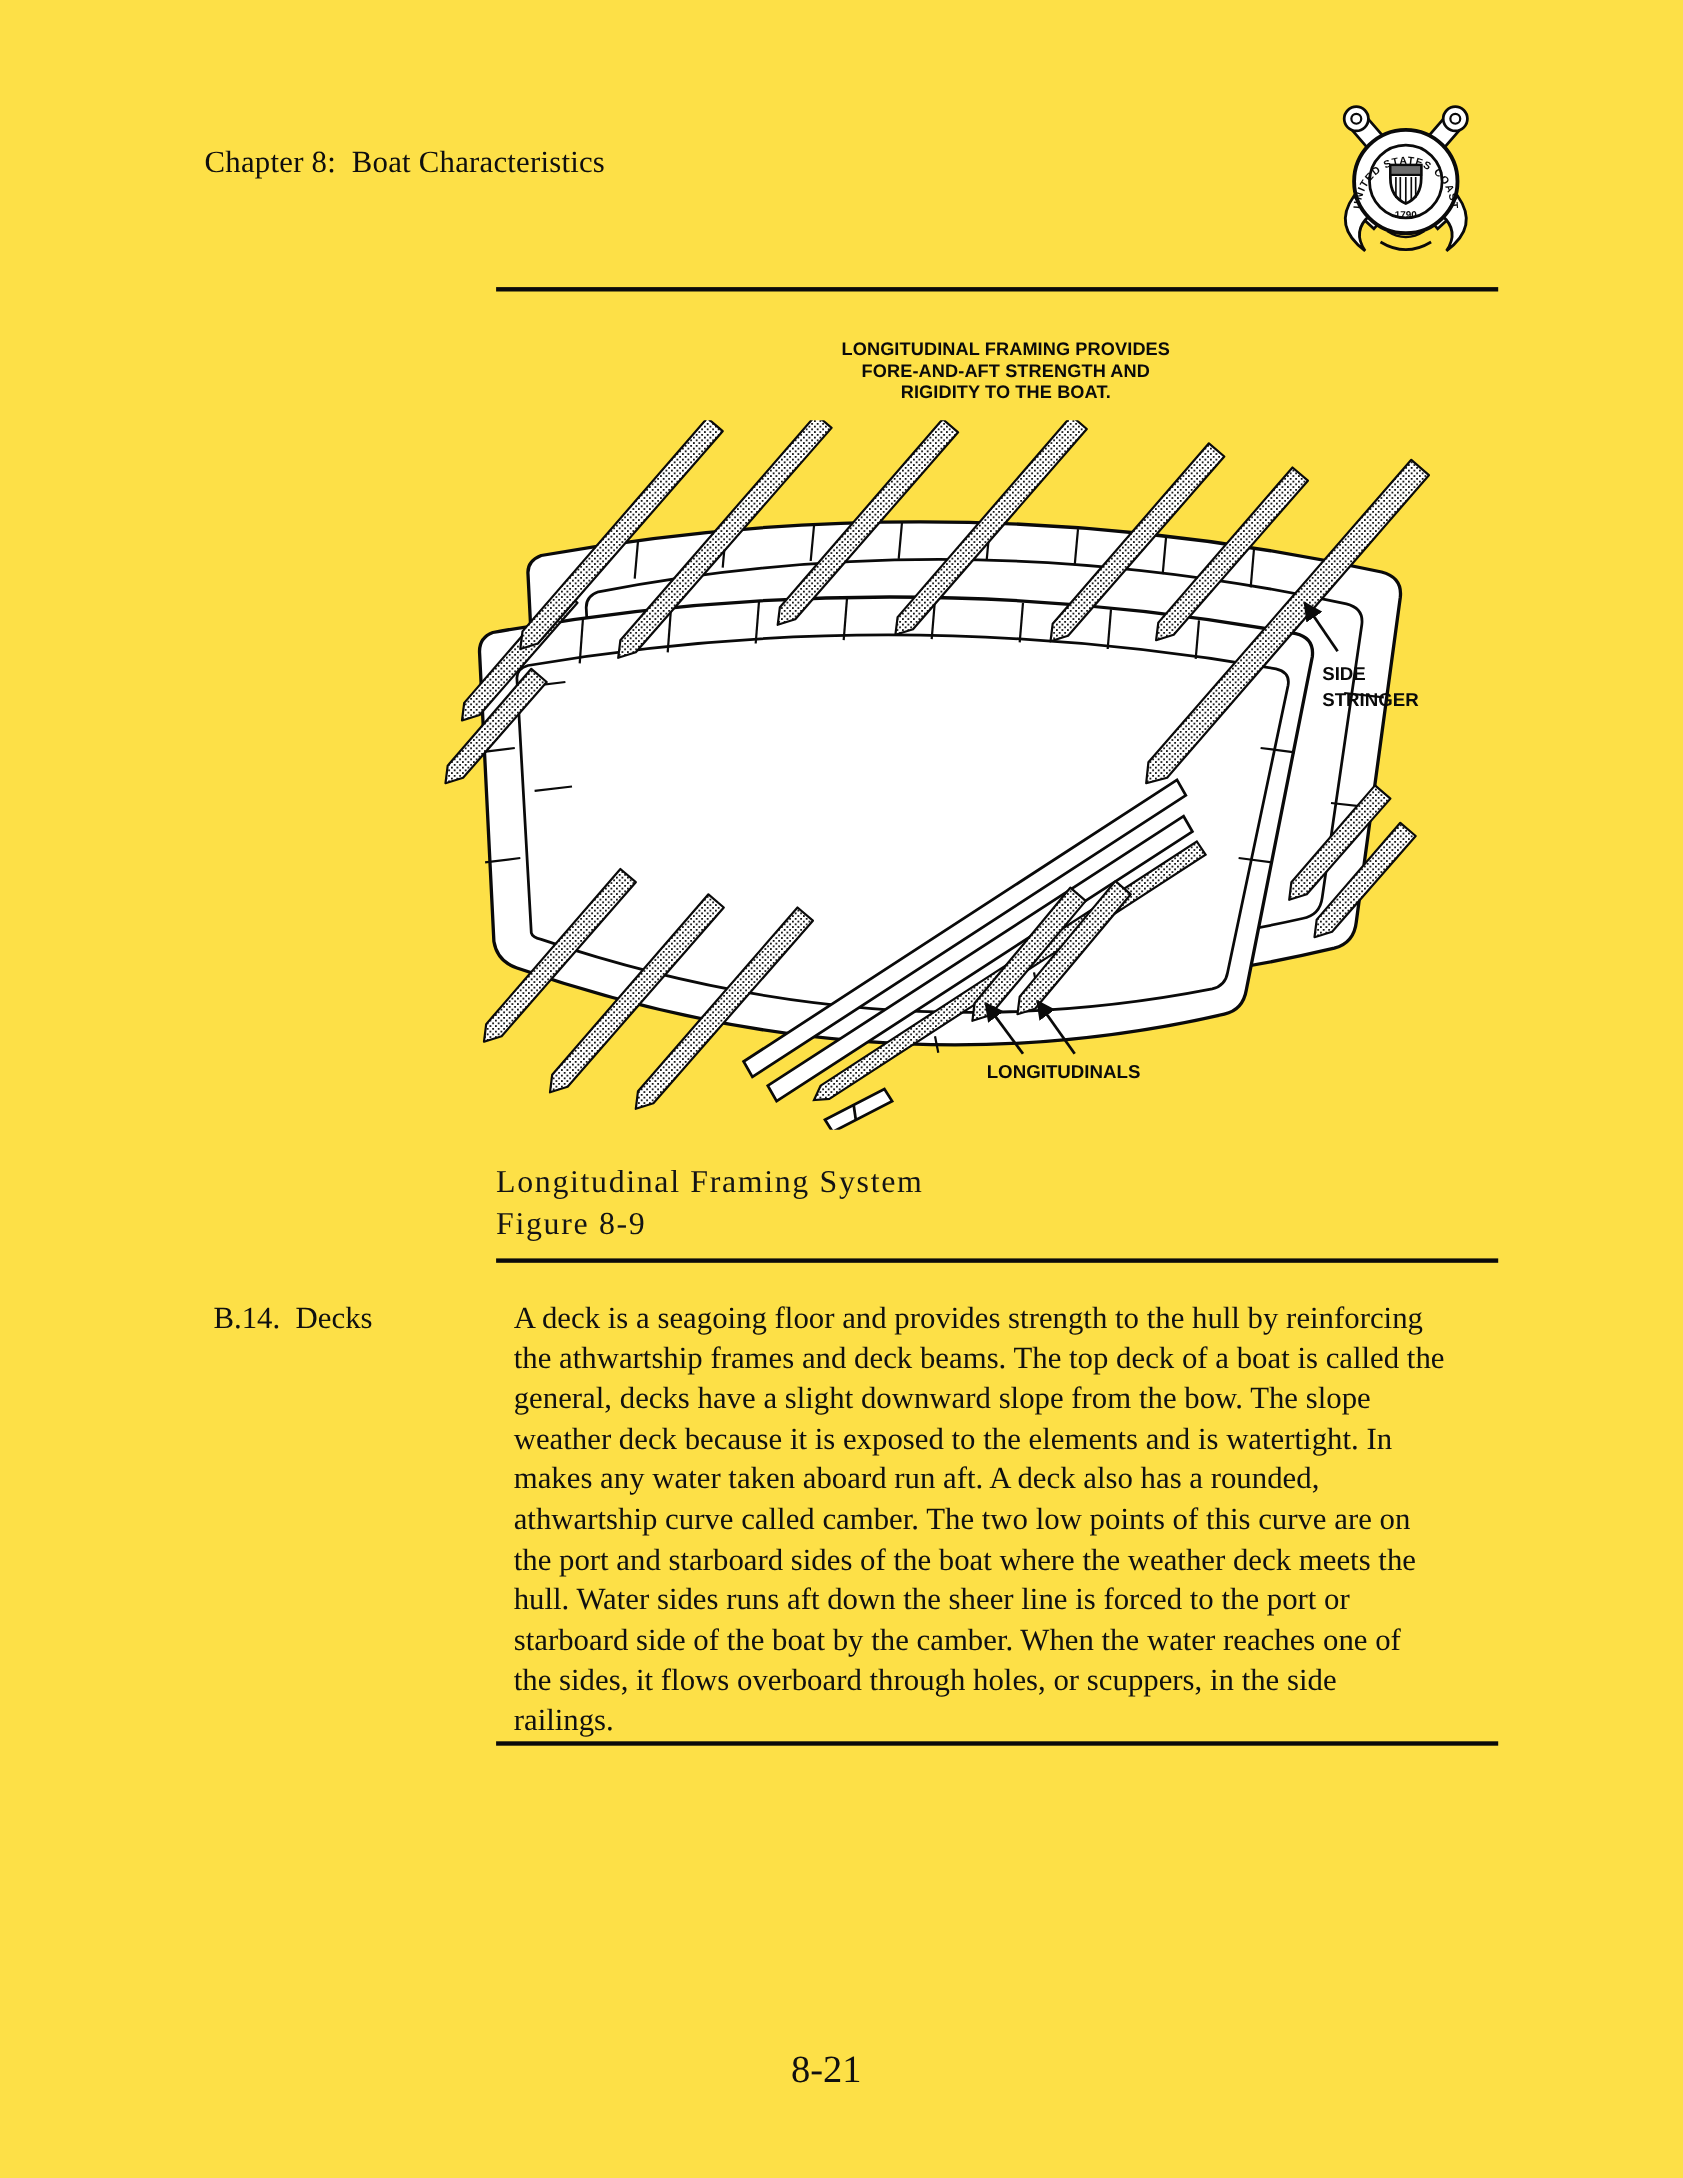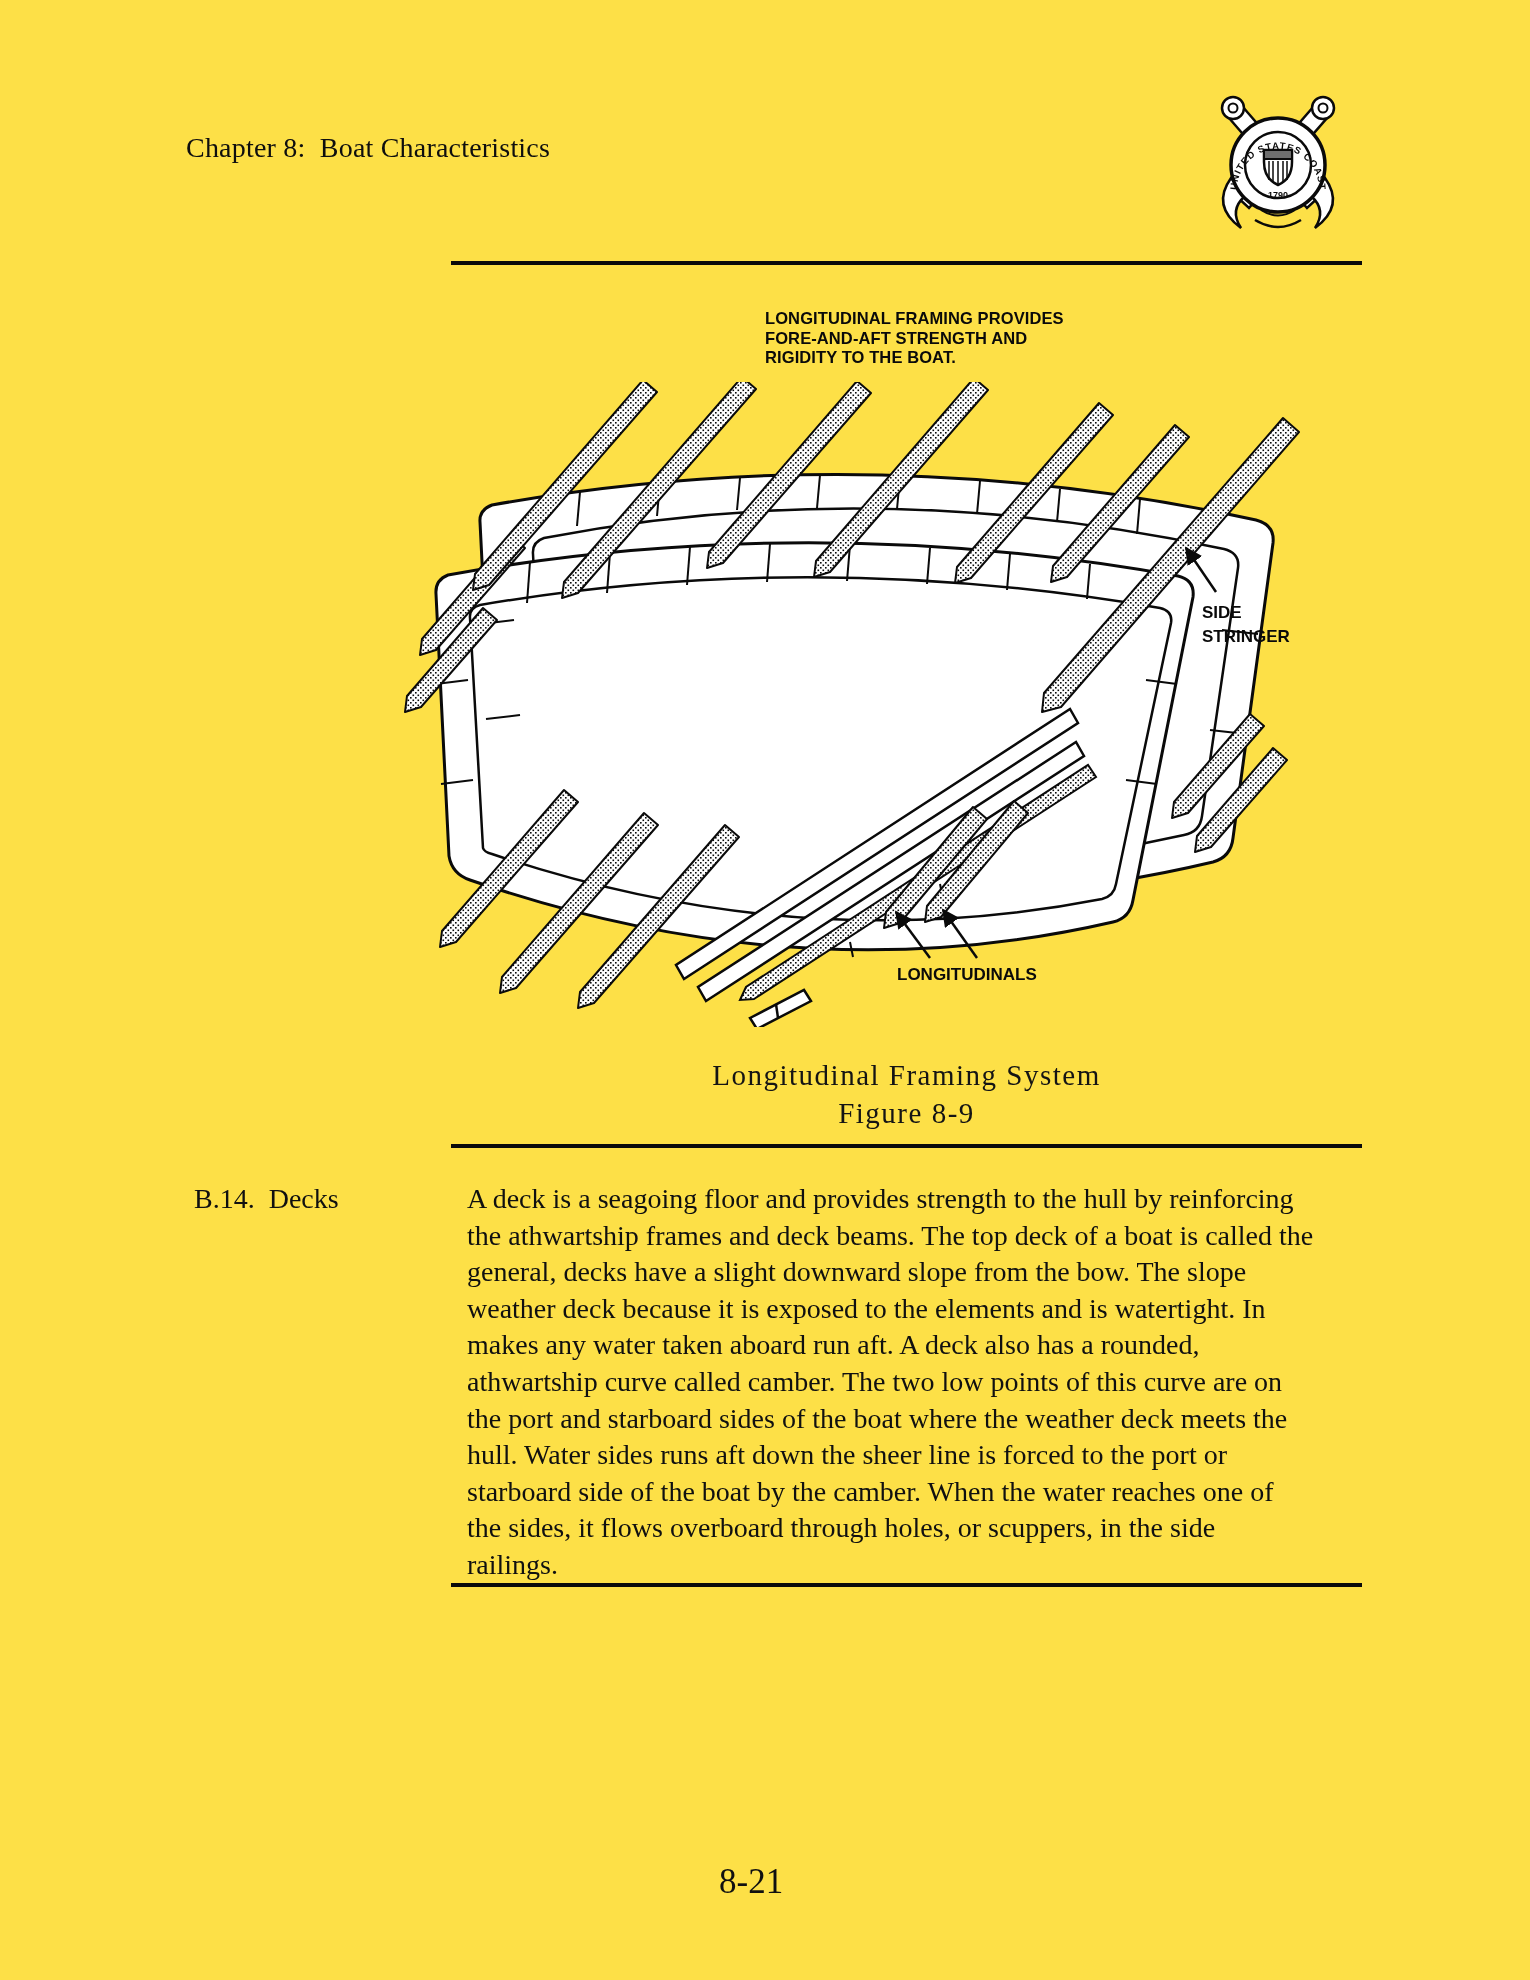--- a/index.html
+++ b/index.html
@@ -22,24 +22,24 @@
   }
   .rule-top{top:261px;}
   .rule-mid{top:1144px;}
   .rule-bottom{top:1583px;}
   .fig-annotation{
     left:765px;top:309px;
     font-family:"Liberation Sans", sans-serif;
     font-weight:bold;font-size:16.5px;line-height:19.5px;
     letter-spacing:0.1px;color:#0a0a0a;
   }
-  .fig-annotation div{white-space:nowrap;}
+  .fig-annotation div{white-space:nowrap;text-align:center;}
   .caption{
     left:451px;top:1056px;width:911px;
-    text-align:center;font-size:29px;line-height:38px;
+    text-align:left;font-size:29px;line-height:38px;
     letter-spacing:1.5px;color:#141414;
   }
   .section-label{
     left:194px;top:1183px;font-size:28px;white-space:pre;color:#101010;
   }
   .body-col{
     left:467px;top:1181px;width:900px;
     font-size:28px;line-height:36.6px;color:#101010;
   }
   .body-col div{white-space:nowrap;}

